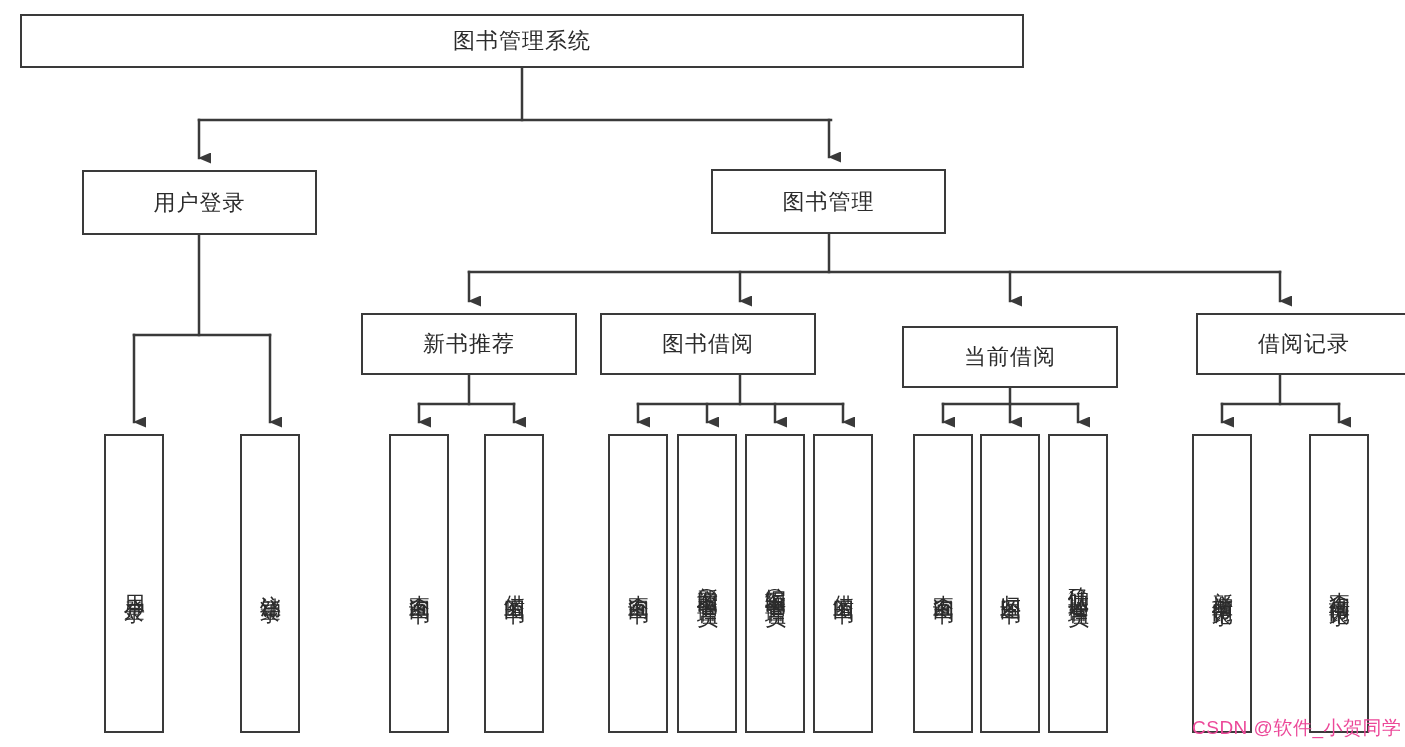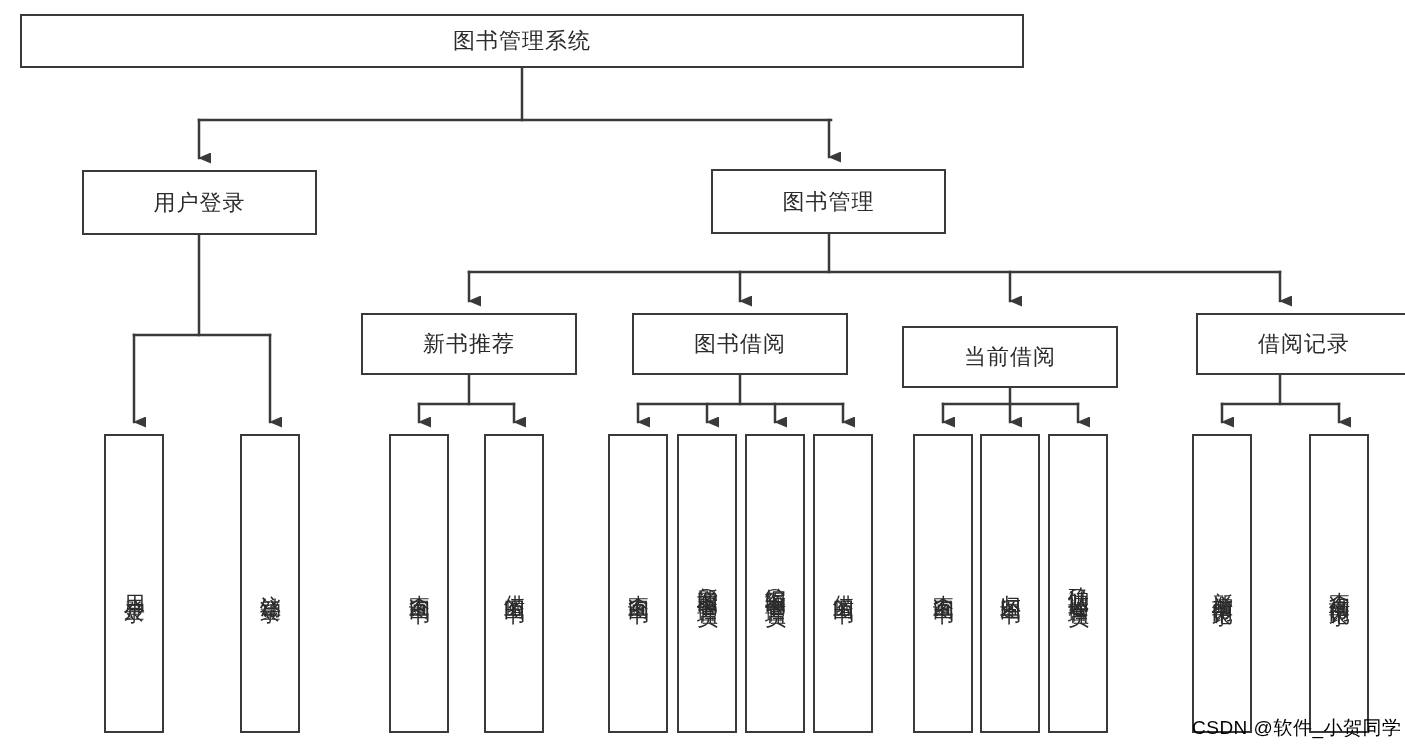--- a/index.html
+++ b/index.html
@@ -60,21 +60,21 @@
     font-size: 21px;
     line-height: 1.28;
     letter-spacing: 3px;
     color: #2b2b2b;
     white-space: nowrap;
     text-align: center;
   }
   .watermark {
     position: absolute;
     font-size: 19px;
-    color: #000000;
+    color: #ec4899;
     white-space: nowrap;
     letter-spacing: 0.5px;
   }
 </style>
 </head>
 <body>
 
 <div id="diagram-root">
 
   <svg class="diagram-svg" viewBox="0 0 1405 747">
@@ -136,21 +136,21 @@
   </div>
 
   <div class="node-box" style="left:361px; top:313px; width:216px; height:62px;">
     <span class="node-label">新书推荐</span>
   </div>
 
   <div class="node-box" style="left:711px; top:169px; width:235px; height:65px;">
     <span class="node-label">图书管理</span>
   </div>
 
-  <div class="node-box" style="left:632px; top:313px; width:216px; height:62px;">
+  <div class="node-box" style="left:600px; top:313px; width:216px; height:62px;">
     <span class="node-label">图书借阅</span>
   </div>
 
   <div class="node-box" style="left:902px; top:313px; width:216px; height:62px;margin-top:13px;">
     <span class="node-label">当前借阅</span>
   </div>
 
   <div class="node-box" style="left:1172px; top:313px; width:216px; height:62px;margin-left:24px;">
     <span class="node-label">借阅记录</span>
   </div>

